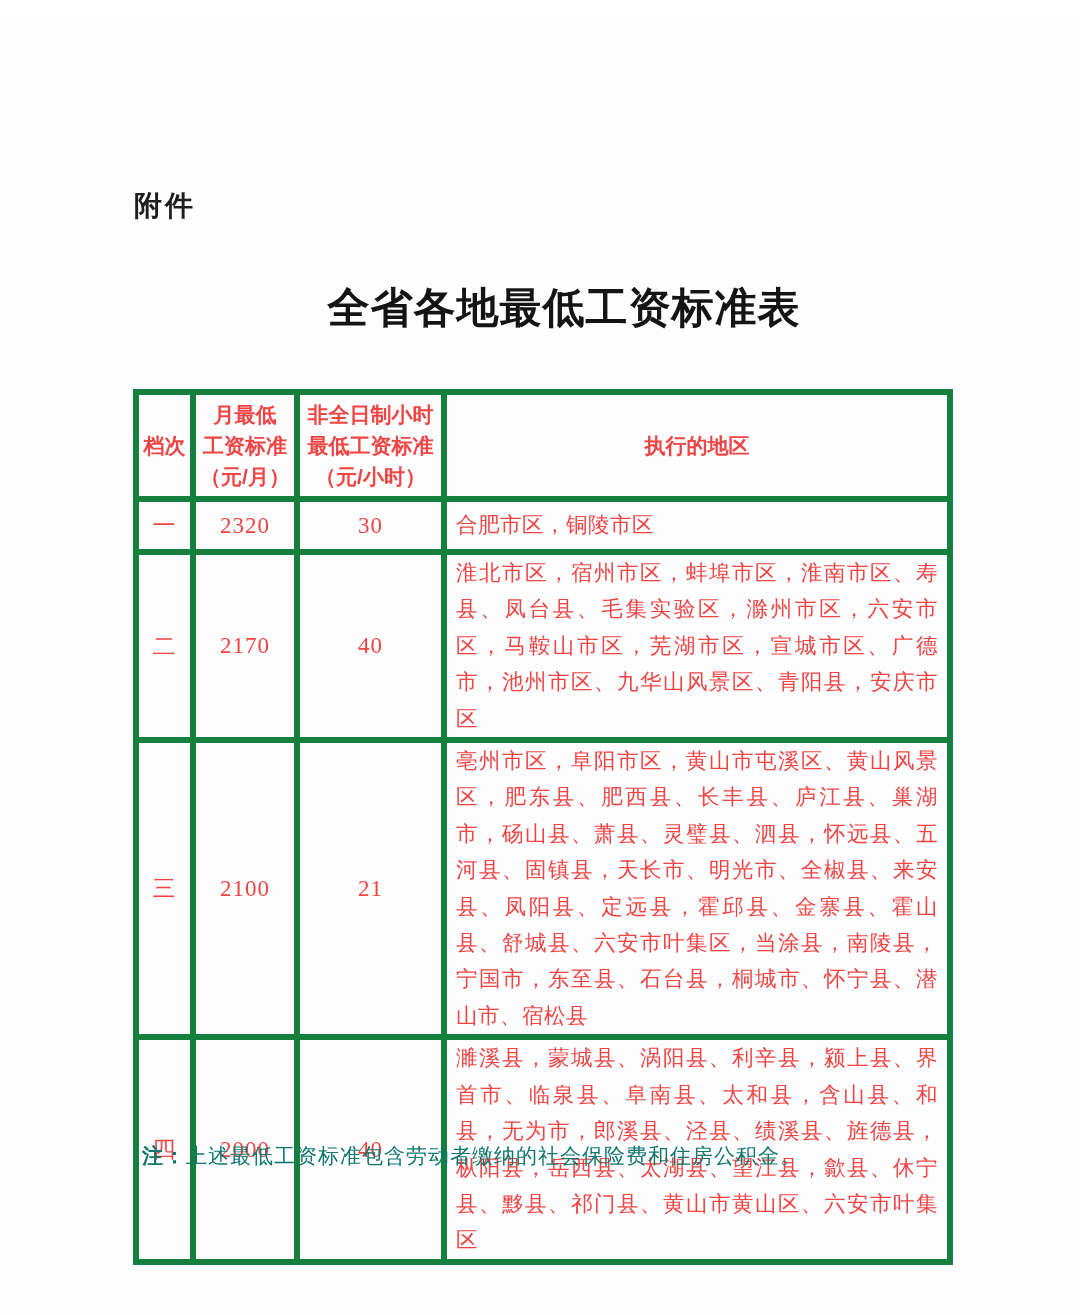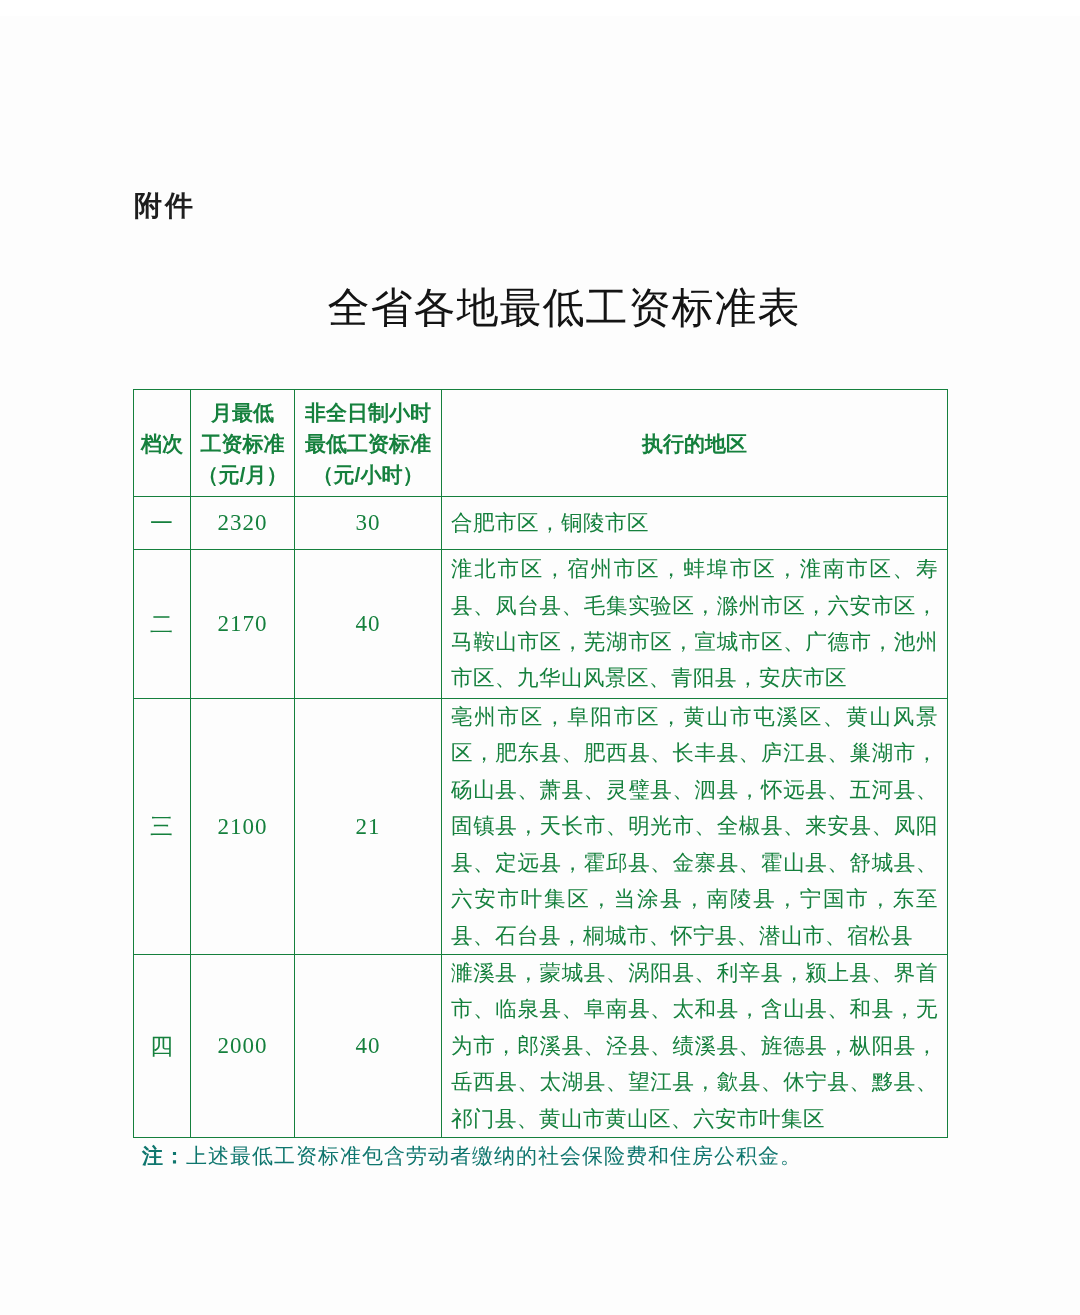--- a/index.html
+++ b/index.html
@@ -24,38 +24,38 @@
     letter-spacing: 3px;
     color: #1e1e1e;
   }
   .doc-title {
     position: absolute;
     left: 0;
     top: 264px;
     width: 100%;
     text-align: center;
     font-family: "Liberation Serif", "DejaVu Serif", serif;
-    font-weight: normal;
+    font-weight: bold;
     font-size: 42px;
     letter-spacing: 1px;
     color: #141414;
     padding-left: 48px;
   }
   table.wage-table {
     position: absolute;
     left: 133px;
     top: 373px;
     width: 814px;
     border-collapse: collapse;
     table-layout: fixed;
   }
   table.wage-table td {
-    border: 1px solid #15803d;
+    border: 6px solid #15803d;
     vertical-align: middle;
-    color: #15803d;
+    color: #ef4444;
   }
   td.th-cell {
     font-family: "Liberation Sans", "DejaVu Sans", sans-serif;
     font-weight: bold;
     font-size: 21px;
     text-align: center;
     line-height: 31px;
     color: #1c1c1c;
   }
   td.grade-cell, td.num-cell {

